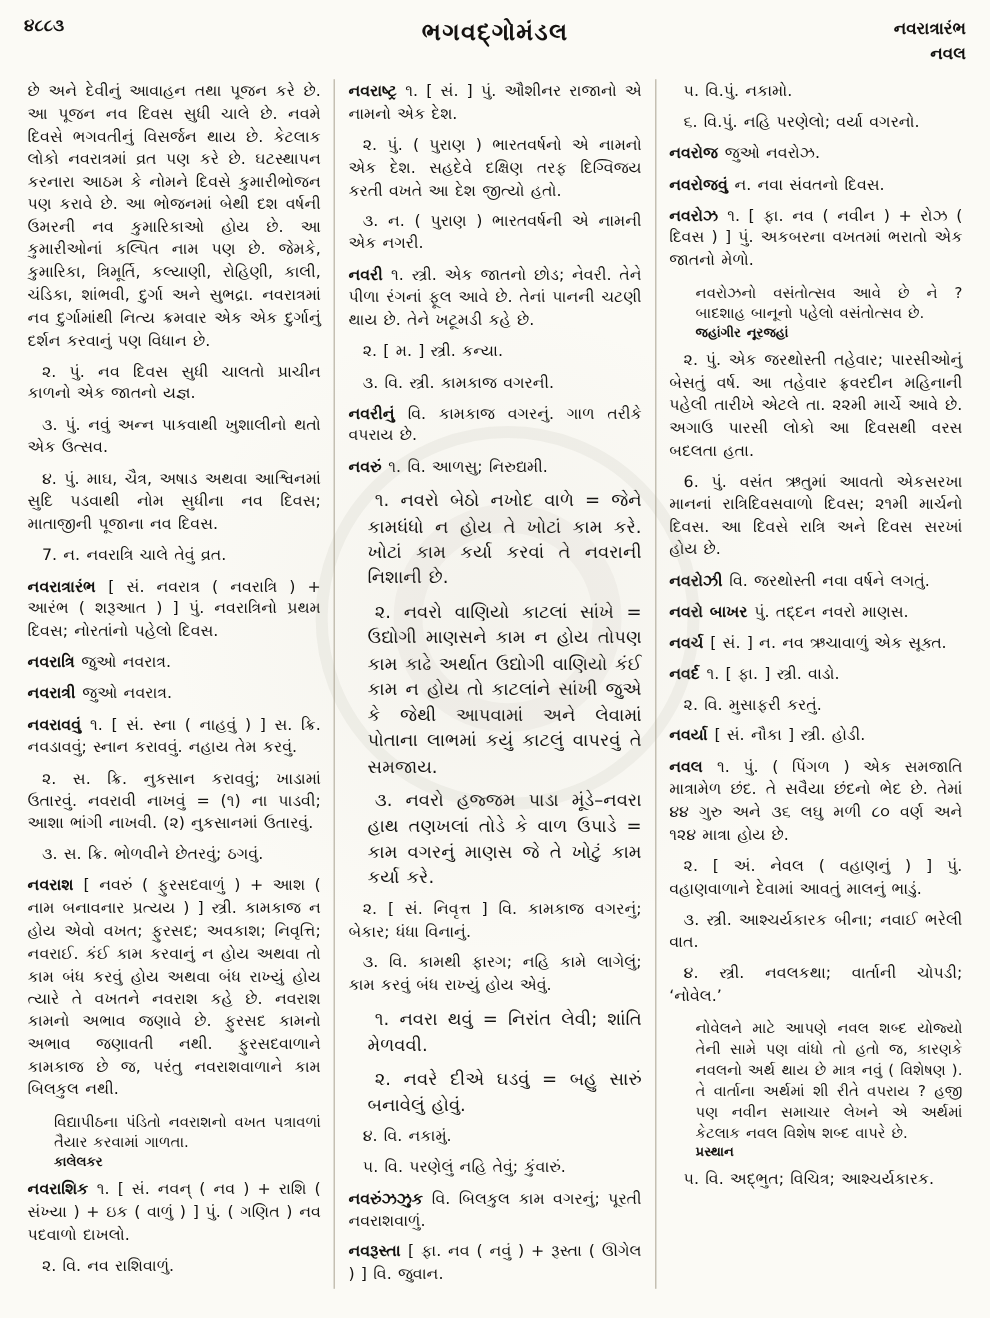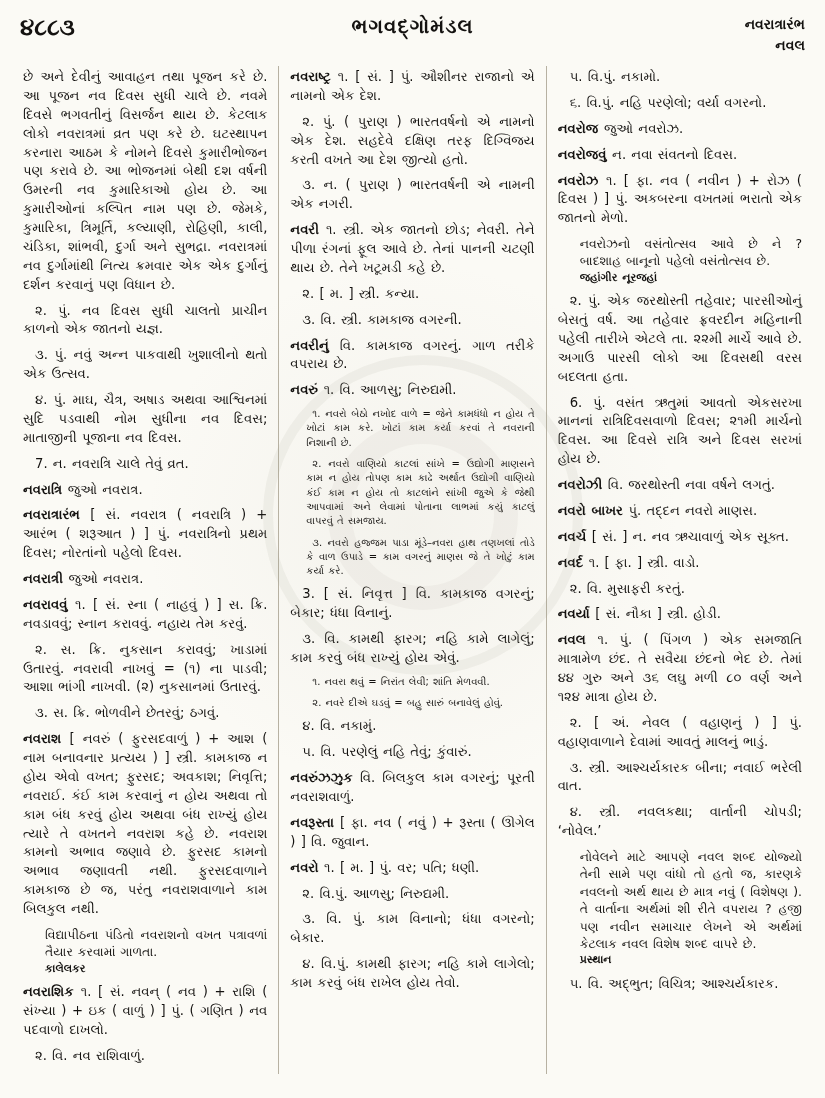--- a/index.html
+++ b/index.html
@@ -28,21 +28,21 @@
   }
   .watermark::after{
     content:"";position:absolute;left:55px;top:55px;right:55px;bottom:55px;
     border:24px solid rgba(160,155,140,0.08);border-radius:50%;
   }
   .page-header{
     display:flex;align-items:flex-start;
     padding:14px 20px 2px 20px;
   }
   .page-number{
-    font-weight:bold;font-size:23px;width:150px;
+    font-weight:bold;font-size:14px;width:150px;
   }
   .book-title{
     flex:1;text-align:center;font-weight:bold;font-size:20px;letter-spacing:1px;
   }
   .guide-words{
     width:150px;text-align:right;font-weight:bold;font-size:14px;line-height:1.5;
   }
   .columns{
     display:flex;
     padding:8px 12px 14px 12px;
@@ -55,21 +55,21 @@
     overflow:hidden;
     font-size:13.2px;
     line-height:1.43;
     text-align:justify;
     word-spacing:1px;
   }
   .column + .column{ border-left:1px solid #b7b1a2; }
   .block{ margin:0 0 7px 0; }
   .headword{ font-weight:bold; }
   .sense{ text-indent:12px; }
-  .idiom{ padding-left:16px; text-indent:6px; font-size:10px; }
+  .idiom{ padding-left:16px; text-indent:6px; font-size:15px; }
   .quote{ padding-left:22px; font-size:12.4px; line-height:1.4; }
   .cite{ display:block; text-align:left; font-size:11px; padding-right:2px;font-weight:bold; }
 </style>
 </head>
 <body>
 
 <div class="paper">
   <div class="watermark"></div>
 
   <div class="page-header">
@@ -81,22 +81,22 @@
     </div>
   </div>
 
   <div class="columns">
     <div class="column">
         <div class="block entry"><span>છે અને દેવીનું આવાહન તથા પૂજન કરે છે. આ પૂજન નવ દિવસ સુધી ચાલે છે. નવમે દિવસે ભગવતીનું વિસર્જન થાય છે. કેટલાક લોકો નવરાત્રમાં વ્રત પણ કરે છે. ઘટસ્થાપન કરનારા આઠમ કે નોમને દિવસે કુમારીભોજન પણ કરાવે છે. આ ભોજનમાં બેથી દશ વર્ષની ઉમરની નવ કુમારિકાઓ હોય છે. આ કુમારીઓનાં કલ્પિત નામ પણ છે. જેમકે, કુમારિકા, ત્રિમૂર્તિ, કલ્યાણી, રોહિણી, કાલી, ચંડિકા, શાંભવી, દુર્ગા અને સુભદ્રા. નવરાત્રમાં નવ દુર્ગામાંથી નિત્ય ક્રમવાર એક એક દુર્ગાનું દર્શન કરવાનું પણ વિધાન છે.</span></div>
         <div class="block sense"><span>૨. પું. નવ દિવસ સુધી ચાલતો પ્રાચીન કાળનો એક જાતનો યજ્ઞ.</span></div>
         <div class="block sense"><span>૩. પું. નવું અન્ન પાકવાથી ખુશાલીનો થતો એક ઉત્સવ.</span></div>
         <div class="block sense"><span>૪. પું. માઘ, ચૈત્ર, અષાડ અથવા આશ્વિનમાં સુદિ પડવાથી નોમ સુધીના નવ દિવસ; માતાજીની પૂજાના નવ દિવસ.</span></div>
         <div class="block sense"><span>7. ન. નવરાત્રિ ચાલે તેવું વ્રત.</span></div>
+        <div class="block entry"><span class="headword">નવરાત્રારંભ </span><span>[ સં. નવરાત્ર ( નવરાત્રિ ) + આરંભ ( શરૂઆત ) ] પું. નવરાત્રિનો પ્રથમ દિવસ; નોરતાંનો પહેલો દિવસ.</span></div>
         <div class="block entry"><span class="headword">નવરાત્રિ </span><span>જુઓ નવરાત્ર.</span></div>
-        <div class="block entry"><span class="headword">નવરાત્રારંભ </span><span>[ સં. નવરાત્ર ( નવરાત્રિ ) + આરંભ ( શરૂઆત ) ] પું. નવરાત્રિનો પ્રથમ દિવસ; નોરતાંનો પહેલો દિવસ.</span></div>
         <div class="block entry"><span class="headword">નવરાત્રી </span><span>જુઓ નવરાત્ર.</span></div>
         <div class="block entry"><span class="headword">નવરાવવું </span><span>૧. [ સં. સ્ના ( નાહવું ) ] સ. ક્રિ. નવડાવવું; સ્નાન કરાવવું. નહાય તેમ કરવું.</span></div>
         <div class="block sense"><span>૨. સ. ક્રિ. નુકસાન કરાવવું; ખાડામાં ઉતારવું. નવરાવી નાખવું = (૧) ના પાડવી; આશા ભાંગી નાખવી. (૨) નુકસાનમાં ઉતારવું.</span></div>
         <div class="block sense"><span>૩. સ. ક્રિ. ભોળવીને છેતરવું; ઠગવું.</span></div>
         <div class="block entry"><span class="headword">નવરાશ </span><span>[ નવરું ( ફુરસદવાળું ) + આશ ( નામ બનાવનાર પ્રત્યય ) ] સ્ત્રી. કામકાજ ન હોય એવો વખત; ફુરસદ; અવકાશ; નિવૃત્તિ; નવરાઈ. કંઈ કામ કરવાનું ન હોય અથવા તો કામ બંધ કરવું હોય અથવા બંધ રાખ્યું હોય ત્યારે તે વખતને નવરાશ કહે છે. નવરાશ કામનો અભાવ જણાવે છે. ફુરસદ કામનો અભાવ જણાવતી નથી. ફુરસદવાળાને કામકાજ છે જ, પરંતુ નવરાશવાળાને કામ બિલકુલ નથી.</span></div>
         <div class="block quote"><span>વિદ્યાપીઠના પંડિતો નવરાશનો વખત પત્રાવળાં તૈયાર કરવામાં ગાળતા.</span><span class="cite">કાલેલકર</span></div>
         <div class="block entry"><span class="headword">નવરાશિક </span><span>૧. [ સં. નવન્ ( નવ ) + રાશિ ( સંખ્યા ) + ઇક ( વાળું ) ] પું. ( ગણિત ) નવ પદવાળો દાખલો.</span></div>
         <div class="block sense"><span>૨. વિ. નવ રાશિવાળું.</span></div>
       </div>
     <div class="column">
@@ -104,21 +104,21 @@
         <div class="block sense"><span>૨. પું. ( પુરાણ ) ભારતવર્ષનો એ નામનો એક દેશ. સહદેવે દક્ષિણ તરફ દિગ્વિજય કરતી વખતે આ દેશ જીત્યો હતો.</span></div>
         <div class="block sense"><span>૩. ન. ( પુરાણ ) ભારતવર્ષની એ નામની એક નગરી.</span></div>
         <div class="block entry"><span class="headword">નવરી </span><span>૧. સ્ત્રી. એક જાતનો છોડ; નેવરી. તેને પીળા રંગનાં ફૂલ આવે છે. તેનાં પાનની ચટણી થાય છે. તેને ખટૂમડી કહે છે.</span></div>
         <div class="block sense"><span>૨. [ મ. ] સ્ત્રી. કન્યા.</span></div>
         <div class="block sense"><span>૩. વિ. સ્ત્રી. કામકાજ વગરની.</span></div>
         <div class="block entry"><span class="headword">નવરીનું </span><span>વિ. કામકાજ વગરનું. ગાળ તરીકે વપરાય છે.</span></div>
         <div class="block entry"><span class="headword">નવરું </span><span>૧. વિ. આળસુ; નિરુદ્યમી.</span></div>
         <div class="block idiom"><span>૧. નવરો બેઠો નખોદ વાળે = જેને કામધંધો ન હોય તે ખોટાં કામ કરે. ખોટાં કામ કર્યા કરવાં તે નવરાની નિશાની છે.</span></div>
         <div class="block idiom"><span>૨. નવરો વાણિયો કાટલાં સાંખે = ઉદ્યોગી માણસને કામ ન હોય તોપણ કામ કાઢે અર્થાત ઉદ્યોગી વાણિયો કંઈ કામ ન હોય તો કાટલાંને સાંખી જુએ કે જેથી આપવામાં અને લેવામાં પોતાના લાભમાં કયું કાટલું વાપરવું તે સમજાય.</span></div>
         <div class="block idiom"><span>૩. નવરો હજ્જમ પાડા મૂંડે–નવરા હાથ તણખલાં તોડે કે વાળ ઉપાડે = કામ વગરનું માણસ જે તે ખોટું કામ કર્યા કરે.</span></div>
-        <div class="block sense"><span>3. [ સં. નિવૃત્ત ] વિ. કામકાજ વગરનું; બેકાર; ધંધા વિનાનું.</span></div>
+        <div class="block sense"><span>૨. [ સં. નિવૃત્ત ] વિ. કામકાજ વગરનું; બેકાર; ધંધા વિનાનું.</span></div>
         <div class="block sense"><span>૩. વિ. કામથી ફારગ; નહિ કામે લાગેલું; કામ કરવું બંધ રાખ્યું હોય એવું.</span></div>
         <div class="block idiom"><span>૧. નવરા થવું = નિરાંત લેવી; શાંતિ મેળવવી.</span></div>
         <div class="block idiom"><span>૨. નવરે દીએ ઘડવું = બહુ સારું બનાવેલું હોવું.</span></div>
         <div class="block sense"><span>૪. વિ. નકામું.</span></div>
         <div class="block sense"><span>૫. વિ. પરણેલું નહિ તેવું; કુંવારું.</span></div>
         <div class="block entry"><span class="headword">નવરુંઝઝુક </span><span>વિ. બિલકુલ કામ વગરનું; પૂરતી નવરાશવાળું.</span></div>
         <div class="block entry"><span class="headword">નવરૂસ્તા </span><span>[ ફા. નવ ( નવું ) + રૂસ્તા ( ઊગેલ ) ] વિ. જુવાન.</span></div>
         <div class="block entry"><span class="headword">નવરો </span><span>૧. [ મ. ] પું. વર; પતિ; ધણી.</span></div>
         <div class="block sense"><span>૨. વિ.પું. આળસુ; નિરુદ્યમી.</span></div>
         <div class="block sense"><span>૩. વિ. પું. કામ વિનાનો; ધંધા વગરનો; બેકાર.</span></div>

